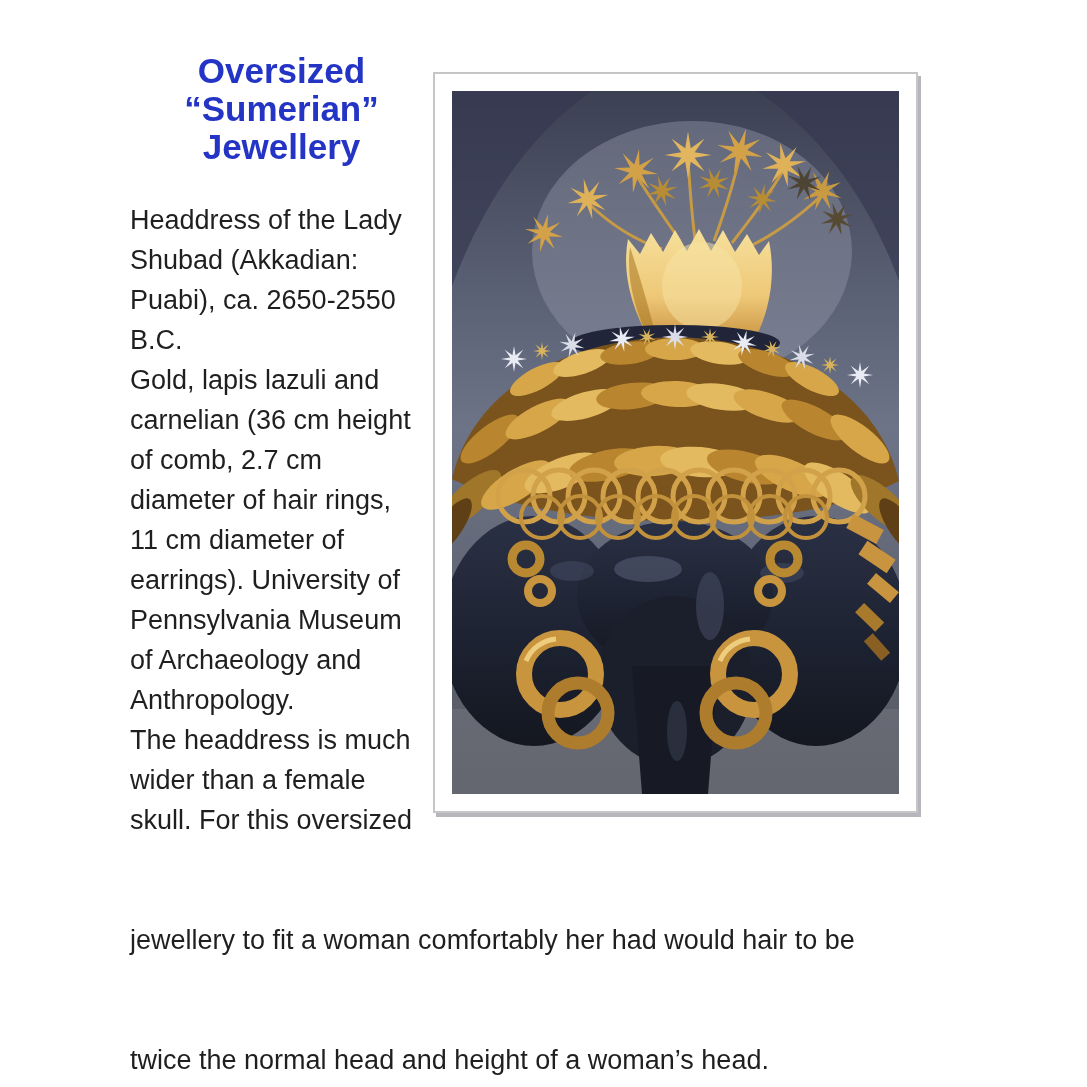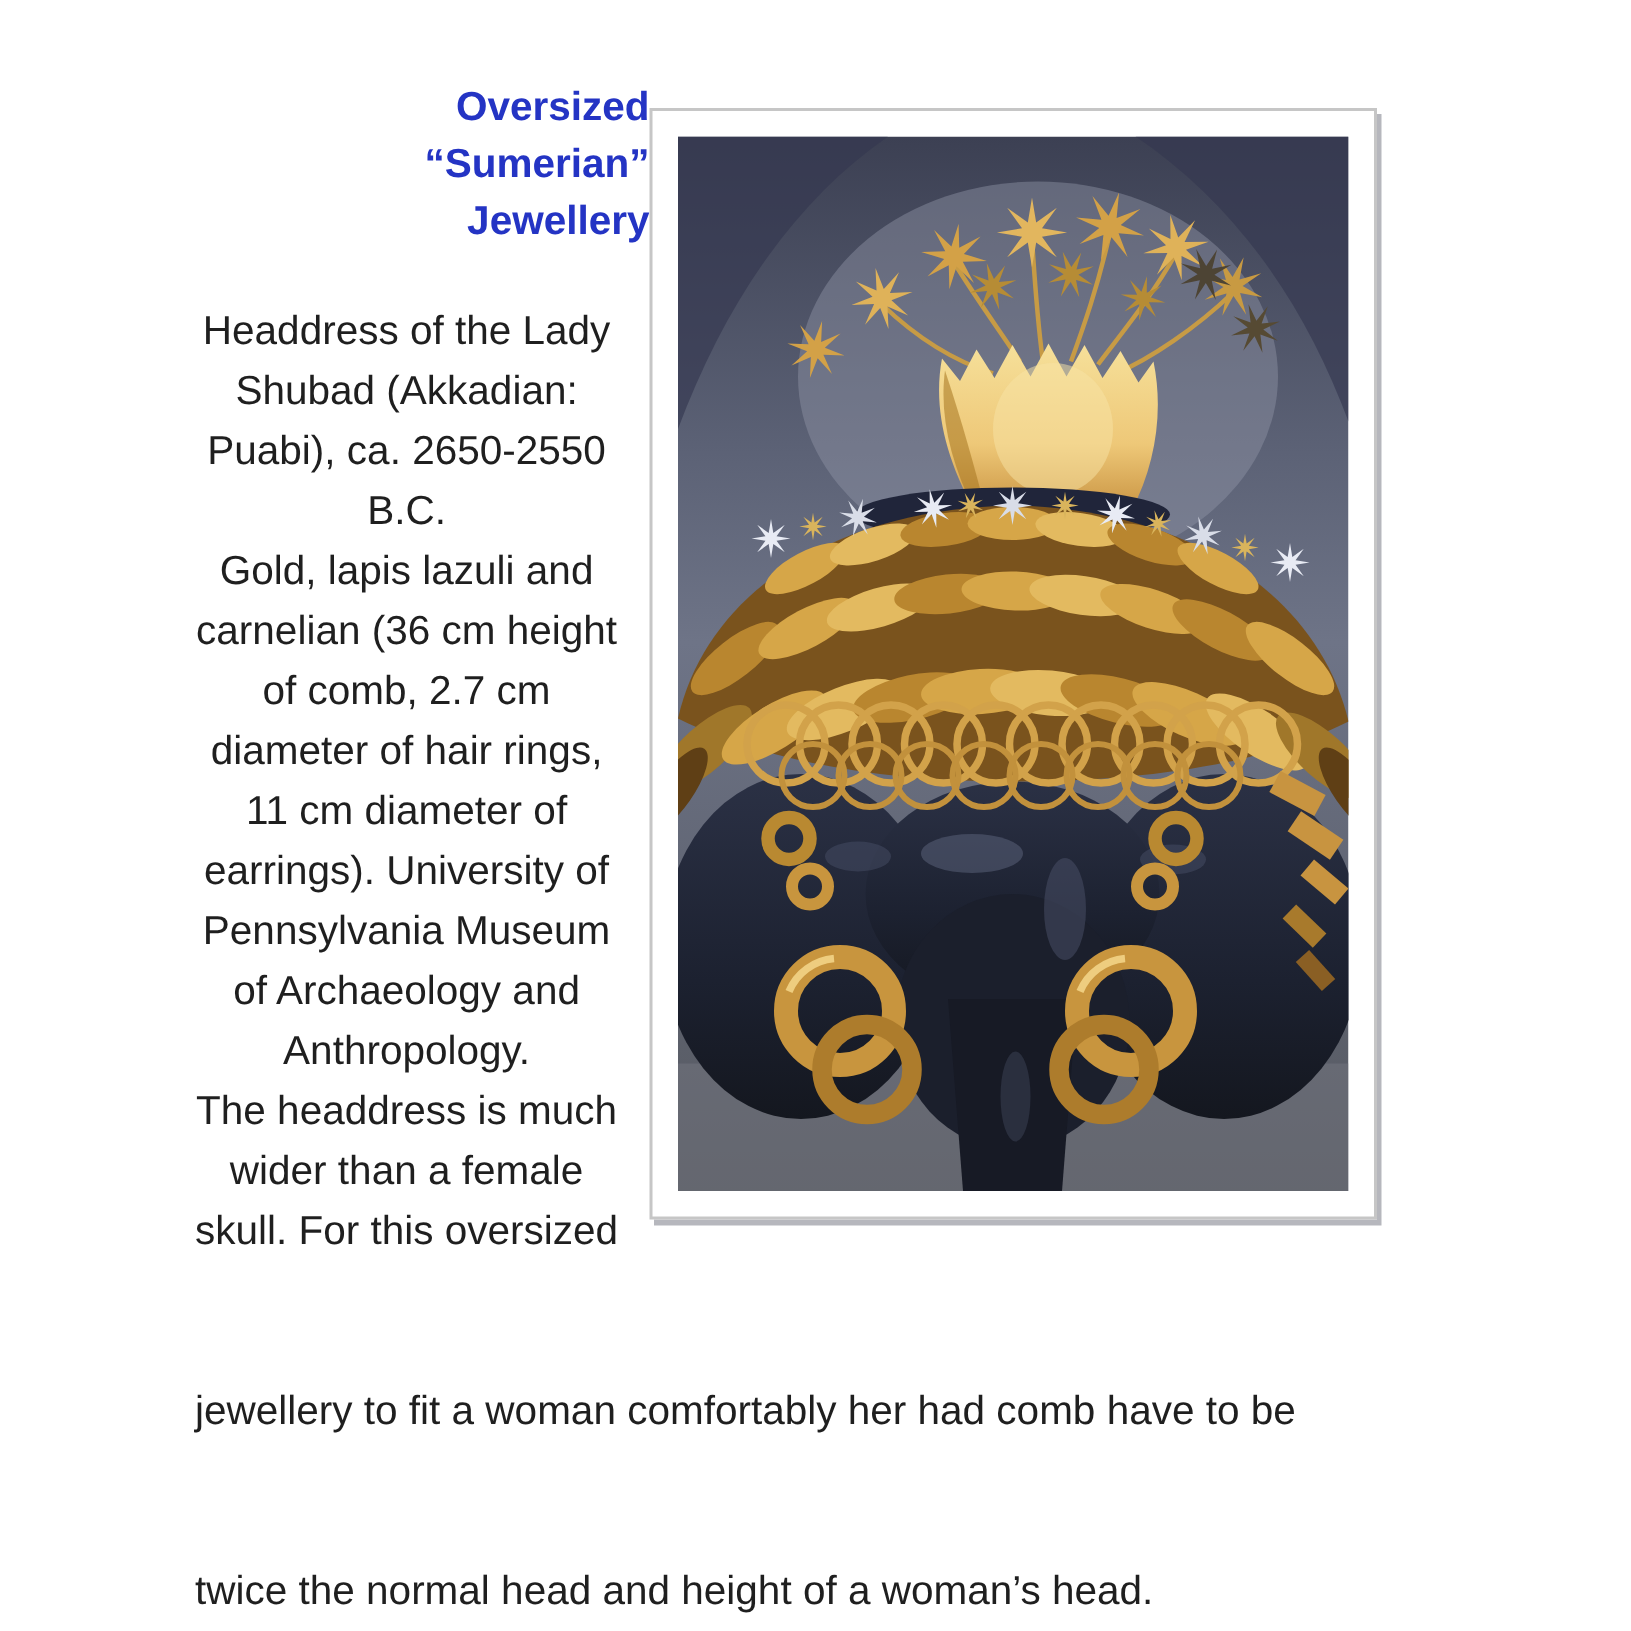--- a/index.html
+++ b/index.html
@@ -4,27 +4,27 @@
 <style>
   html,body{margin:0;padding:0;background:#fff;}
   .page{
     position:relative;width:1087px;height:1087px;overflow:hidden;
     background:var(--page-bg,#fff);
     font-family:"Liberation Sans","DejaVu Sans",sans-serif;
     color:var(--text,#1f1f1f);
   }
   .title{
     position:absolute;left:130px;top:52px;width:303px;
-    font-size:27px;font-weight:bold;line-height:38px;
+    font-size:35px;font-weight:bold;line-height:38px;
     color:var(--accent-blue,#2434c4);
-    text-align:right;white-space:pre;
+    text-align:center;white-space:pre;
   }
   .leftcol{
     position:absolute;left:130px;top:200px;
-    font-size:27px;line-height:40px;white-space:pre;text-align:center;
+    font-size:27px;line-height:40px;white-space:pre;
   }
   .fulltext{
     position:absolute;left:130px;top:840px;
     font-size:27px;line-height:40px;white-space:pre;
   }
   .fulltext .line{height:40px;}
   .figure{
     position:absolute;left:433px;top:72px;
     width:447px;height:703px;padding:17px;
     background:#fff;
@@ -53,21 +53,21 @@
 11 cm diameter of
 earrings). University of
 Pennsylvania Museum
 of Archaeology and
 Anthropology.
 The headdress is much
 wider than a female
 skull. For this oversized</div>
 
   <div class="fulltext">
-    <div class="line">jewellery to fit a woman comfortably her had comb have to be</div>
+    <div class="line">jewellery to fit a woman comfortably her had would hair to be</div>
     <div class="line">twice the normal head and height of a woman’s head.</div>
     
     
     
     
   </div>
 
   <div class="figure" role="img" aria-label="Rear view photograph of the gold headdress of Lady Puabi (Shubad) on a dark mannequin head: gold star comb on top, gold leaves, gold rings and large gold hoop earrings against a blue-gray background">
     <svg width="447" height="703" viewBox="0 0 447 703" xmlns="http://www.w3.org/2000/svg">
       <defs>

